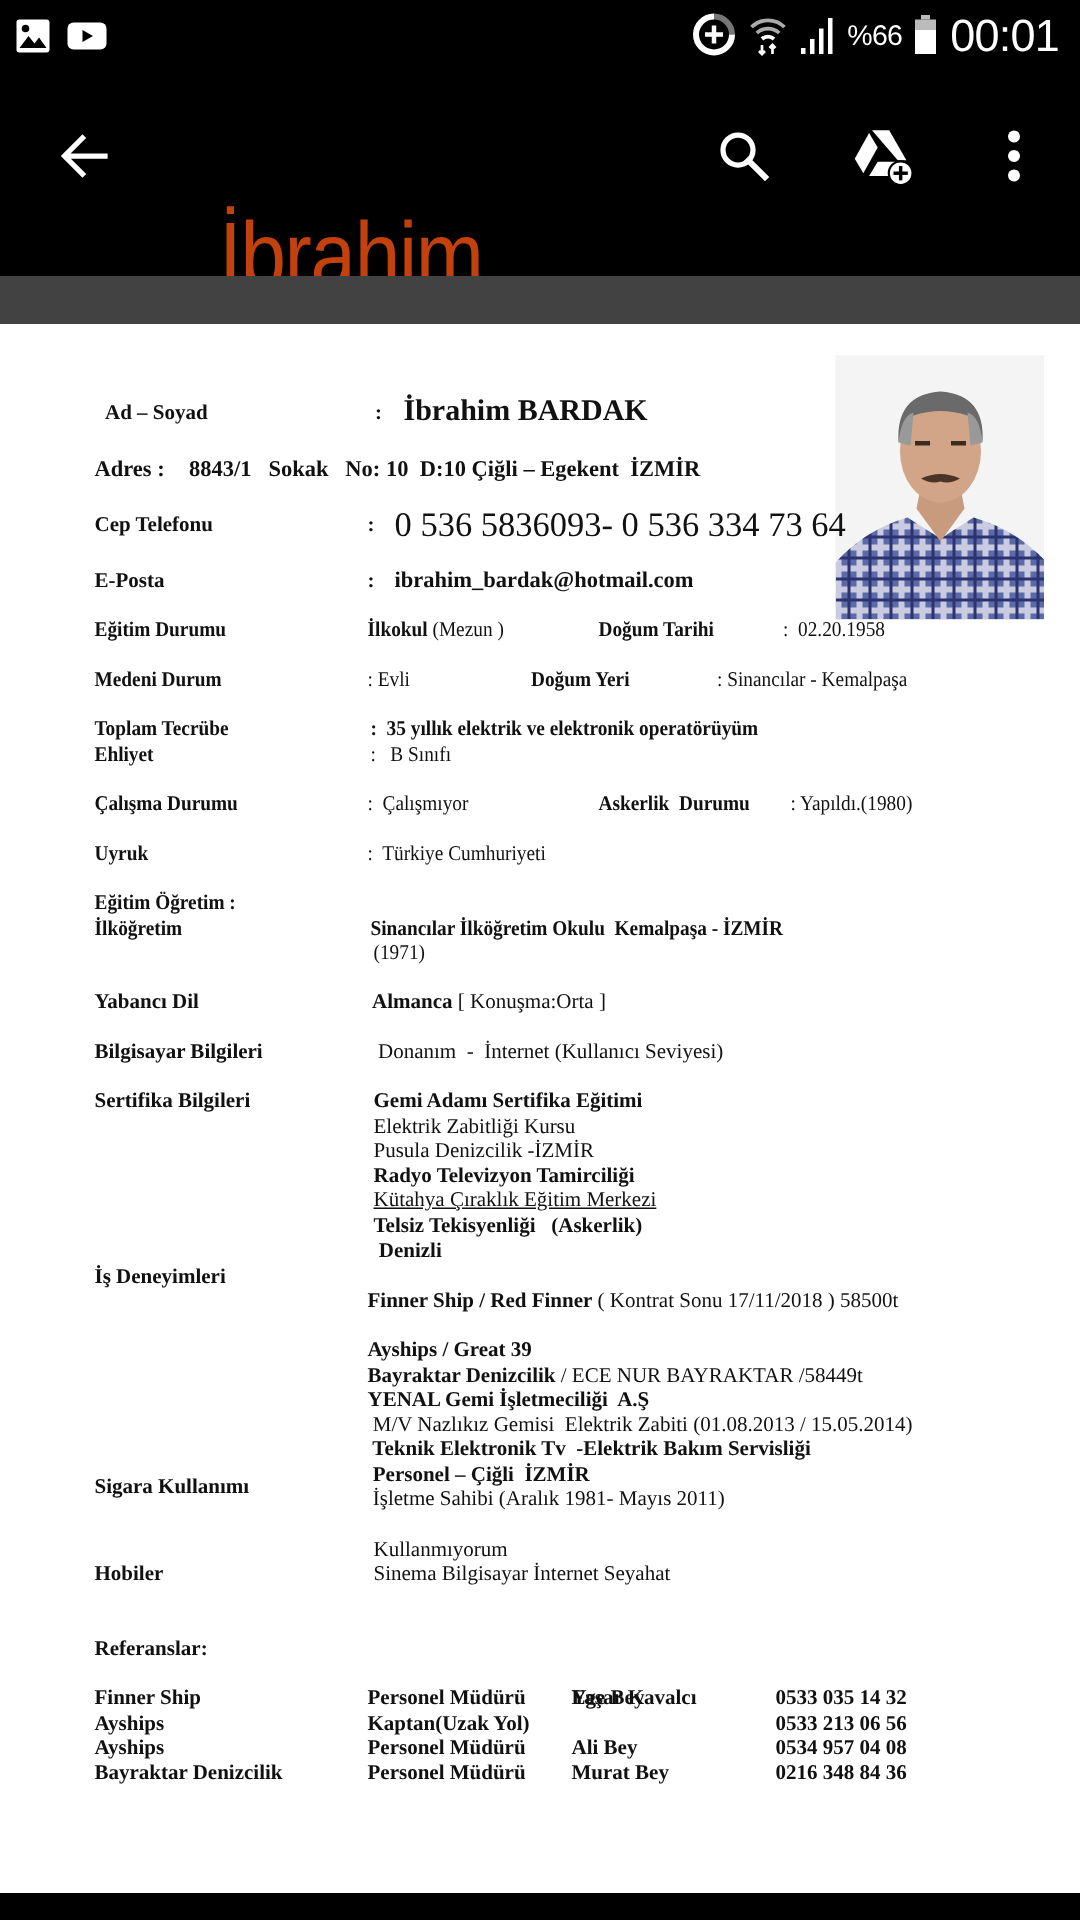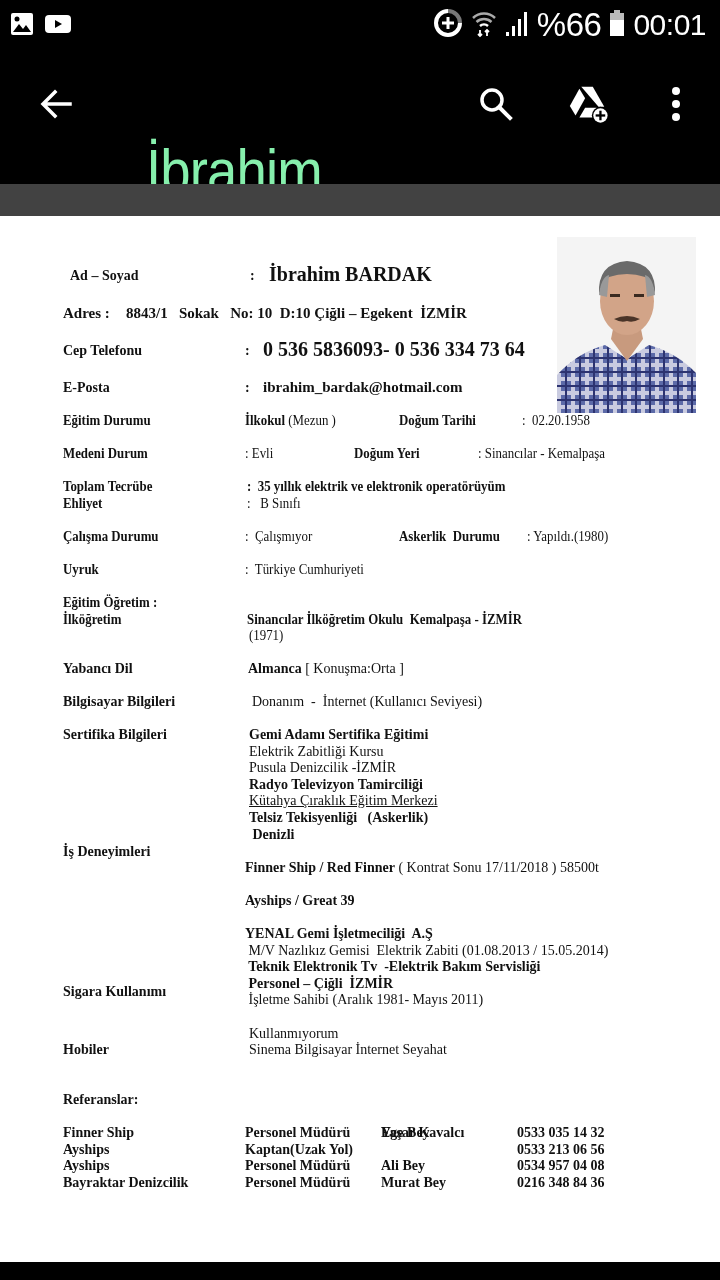--- a/index.html
+++ b/index.html
@@ -3,43 +3,43 @@
 <meta charset="utf-8">
 <style>
   * { box-sizing: border-box; margin: 0; padding: 0; }
   html, body { width: 720px; height: 1280px; overflow: hidden; background: #000; }
   body { position: relative; font-family: "Liberation Serif", "DejaVu Serif", serif; }
 
   
   .status-bar { position: absolute; left: 0; top: 0; width: 720px; height: 50px; background: #000; color: #fff; font-family: "Liberation Sans", "DejaVu Sans", sans-serif; }
   .status-bar .left-icons { position: absolute; left: 10px; top: 12px; display: flex; gap: 10px; }
   .status-bar .right { position: absolute; right: 14px; top: 6px; display: flex; align-items: center; gap: 8px; height: 38px; }
-  .status-bar .pct { font-size: 33px; letter-spacing: -0.5px; }
+  .status-bar .pct { font-size: 19px; letter-spacing: -0.5px; }
   .status-bar .time { font-size: 30px; letter-spacing: -0.5px; }
 
   
-  .app-bar { position: absolute; left: 0; top: 50px; width: 717px; height: 134px; background: #000; color: #86efac; }
+  .app-bar { position: absolute; left: 0; top: 50px; width: 717px; height: 134px; background: #000; color: #c2410c; }
   .app-bar .back { position: absolute; left: 36px; top: 34px; width: 40px; height: 40px; }
   .app-bar .title { position: absolute; left: 146px; top: 90px; font-family: "Liberation Sans", "DejaVu Sans", sans-serif; font-size: 62px; line-height: 62px; letter-spacing: -1px; transform: scaleX(0.88); transform-origin: left center; white-space: nowrap; }
   .app-bar .icon-btn { position: absolute; top: 32px; width: 44px; height: 44px; display: flex; align-items: center; justify-content: center; }
   .app-bar .search { left: 474px; }
   .app-bar .drive { left: 566px; }
   .app-bar .more { left: 654px; }
 
   .gray-strip { position: absolute; left: 0; top: 184px; width: 720px; height: 32px; background: #424242; }
 
   
   .page { position: absolute; left: 0; top: 216px; width: 720px; height: 1046px; background: #fff; color: #111; }
   .bottom-bar { position: absolute; left: 0; top: 1262px; width: 720px; height: 18px; background: #000; }
 
   .t { position: absolute; white-space: nowrap; font-size: 14px; line-height: 16px; color: #111; }
   .b { font-weight: bold; }
   .lbl { font-weight: bold; font-size: 14px; }
   .big { font-size: 20px; line-height: 22px; font-weight: bold; }
-  .mid { font-size: 20px; line-height: 19px; font-weight: bold; }
+  .mid { font-size: 23px; line-height: 19px; font-weight: normal; }
   .narrow { transform: scaleX(0.92); transform-origin: left center; }
 
   .photo { position: absolute; left: 557px; top: 21px; width: 139px; height: 176px; background: #f3f3f3; overflow: hidden; }
 </style>
 </head>
 <body>
 
 <div class="status-bar">
   <div class="left-icons">
     <span>
@@ -209,20 +209,21 @@
   <span class="t" style="left:249px; top:528px;">Elektrik Zabitliği Kursu</span>
   <span class="t" style="left:249px; top:544px;">Pusula Denizcilik -İZMİR</span>
   <span class="t b" style="left:249px; top:561px;">Radyo Televizyon Tamirciliği</span>
   <span class="t" style="left:249px; top:577px;text-decoration:underline;">Kütahya Çıraklık Eğitim Merkezi</span>
   <span class="t b" style="left:249px; top:594px; white-space:pre;">Telsiz Tekisyenliği   (Askerlik)</span>
   <span class="t b" style="left:249px; top:611px; white-space:pre;"> Denizli</span>
 
   <span class="t lbl" style="left:63px; top:628px;text-align:center;">İş Deneyimleri</span>
   <div class="t" style="left:245px; top:644px; white-space:pre;"><b>Finner Ship / Red Finner</b><span> ( Kontrat Sonu 17/11/2018 ) 58500t</span></div>
   <div class="t" style="left:245px; top:677px; white-space:pre;"><b>Ayships / Great 39</b><span></span></div>
+  <div class="t" style="left:245px; top:694px; white-space:pre;"><b>Bayraktar Denizcilik</b><span> / ECE NUR BAYRAKTAR /58449t</span></div>
   <div class="t" style="left:245px; top:710px; white-space:pre;"><b>YENAL Gemi İşletmeciliği  A.Ş</b><span></span></div>
   <div class="t" style="left:245px; top:727px; white-space:pre;"><b></b><span> M/V Nazlıkız Gemisi  Elektrik Zabiti (01.08.2013 / 15.05.2014)</span></div>
   <div class="t" style="left:245px; top:743px; white-space:pre;"><b> Teknik Elektronik Tv  -Elektrik Bakım Servisliği</b><span></span></div>
   <div class="t" style="left:245px; top:760px; white-space:pre;"><b> Personel – Çiğli  İZMİR</b><span></span></div>
   <div class="t" style="left:245px; top:776px; white-space:pre;"><b></b><span> İşletme Sahibi (Aralık 1981- Mayıs 2011)</span></div>
 
   <span class="t lbl" style="left:63px; top:768px;">Sigara Kullanımı</span>
   <span class="t" style="left:249px; top:810px;">Kullanmıyorum</span>
   <span class="t lbl" style="left:63px; top:826px;">Hobiler</span>
   <span class="t" style="left:249px; top:826px;">Sinema Bilgisayar İnternet Seyahat</span>

